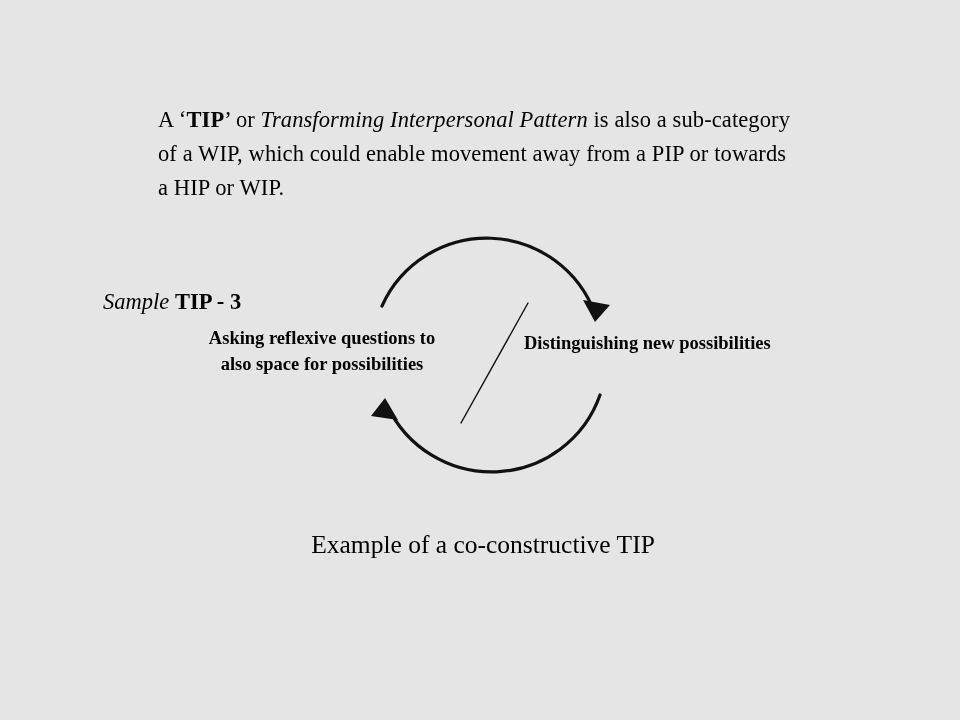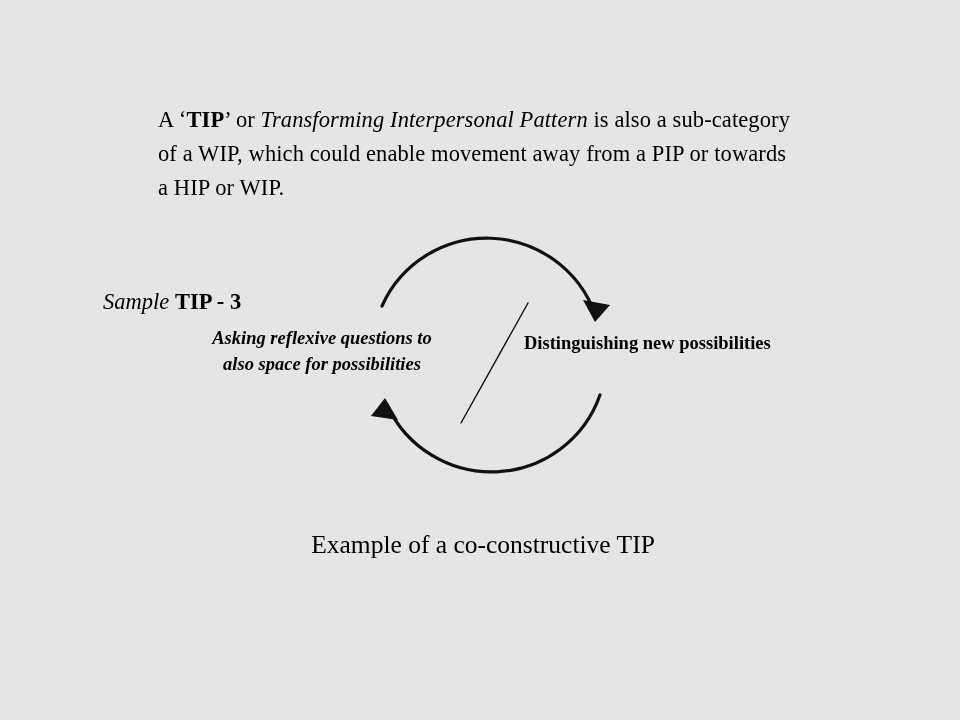--- a/index.html
+++ b/index.html
@@ -74,21 +74,20 @@
     font-weight: bold;
     line-height: 26px;
     text-align: center;
     white-space: nowrap;
   }
   #label-left {
     left: 172px;
     top: 325px;
     width: 300px;
     text-align: center;
-    font-style: italic;
   }
   #label-right {
     left: 524px;
     top: 330px;
     width: 324px;
     text-align: left;
   }
   .cycle-label .line { display: block; }
 
   

